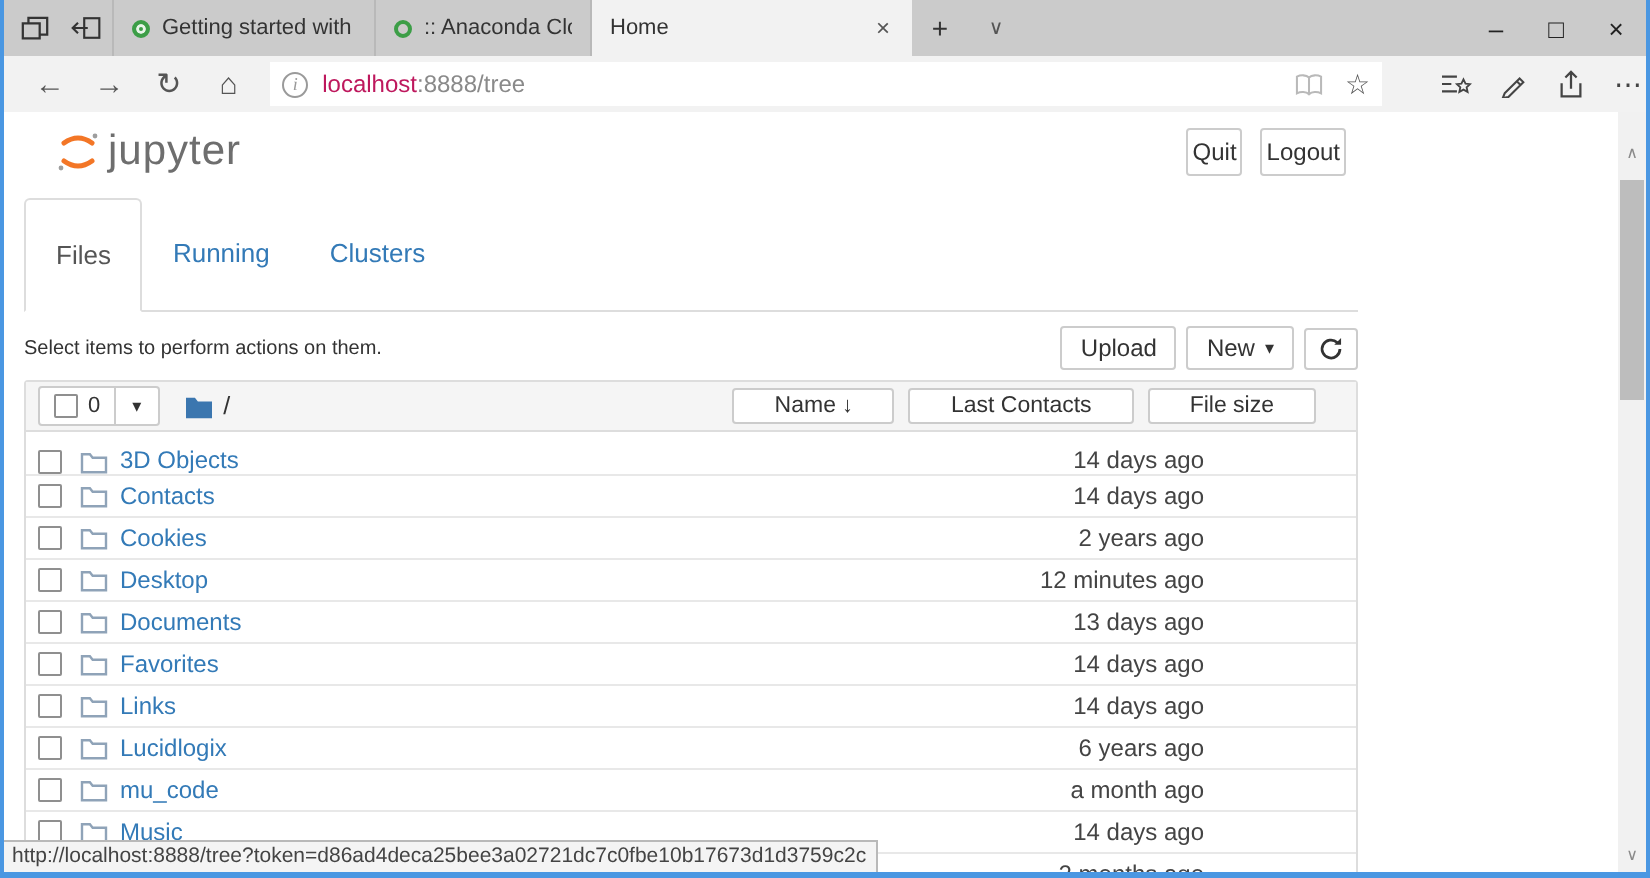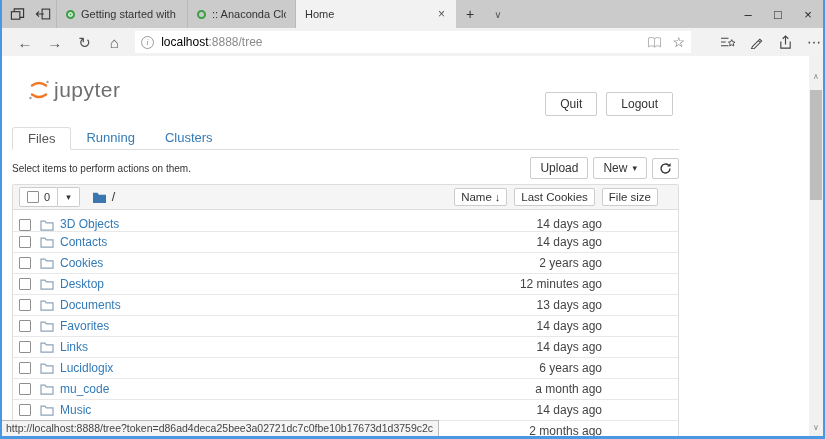--- a/index.html
+++ b/index.html
@@ -21,21 +21,21 @@
   .tab-btn { width:28px; display:flex; align-items:center; justify-content:center; font-size:14px; color:#333; }
   .tab-btn.small { font-size:10px; color:#555; }
   .tabbar-spacer { flex:1; }
   .win-btn { width:30px; display:flex; align-items:center; justify-content:center; font-size:13px; color:#222; }
 
   
   .addressbar { height:28px; background:#f2f2f2; display:flex; align-items:center; padding:0 0 0 8px; }
   .nav-icon { width:30px; text-align:center; font-size:15px; color:#555; line-height:1; }
   .url-field { width:560px; height:22px; margin-left:6px; background:#fff; display:flex; align-items:center; padding:0 6px; font-size:12px; }
   .info-badge { width:13px; height:13px; border:1px solid #9a9a9a; border-radius:50%; color:#9a9a9a; font-size:9px; font-style:italic; display:flex; align-items:center; justify-content:center; margin-right:7px; flex:none; font-family:"Liberation Serif", serif; }
-  .url-host { color:#000000;text-align:center; }
+  .url-host { color:#be185d;text-align:center; }
   .url-rest { color:#8a8a8a; }
   .url-spacer { flex:1; }
   .field-icon { margin-left:10px; color:#b9b9b9; display:flex; align-items:center; }
   .star-glyph { color:#555; font-size:14px; }
   .bar-right { display:flex; align-items:center; margin-left:28px; gap:12px; }
   .bar-right .ric { width:17px; height:17px; display:flex; align-items:center; justify-content:center; color:#444; }
   .more-glyph { font-size:14px; color:#444; letter-spacing:1px; }
 
   
   .viewport { position:relative; height:380px; background:#fff; overflow:hidden; }
@@ -46,45 +46,45 @@
   .sb-arrow { position:absolute; left:0; width:14px; text-align:center; font-size:8px; color:#8a8a8a; }
   .sb-up { top:16px; }
   .sb-down { bottom:4px; }
   .sb-thumb { position:absolute; top:34px; left:1px; width:12px; height:110px; background:#bdbdbd; }
 
   
   .jp-header { display:flex; align-items:center; padding:8px 16px 4px 26px; }
   .jp-logo { display:flex; align-items:flex-end; gap:4px; }
   .jp-logo-text { font-size:21px; color:#6e6e6e; letter-spacing:0.5px; }
   .jp-spacer { flex:1; }
-  .jp-btn { background:#fff; border:1px solid #ccc; border-radius:2px; font-size:12px; color:#333; padding:4px 14px; margin-left:9px; font-family:inherit;margin-top:28px; }
+  .jp-btn { background:#fff; border:1px solid #ccc; border-radius:2px; font-size:12px; color:#333; padding:4px 2px; margin-left:9px; font-family:inherit; }
 
   
   .jp-tabs { margin:6px 10px 0 10px; border-bottom:1px solid #ddd; display:flex; }
-  .jp-tab { font-size:13px; padding:3px 15px; color:#337ab7; position:relative; top:1px; }
+  .jp-tab { font-size:13px; padding:20px 15px; color:#337ab7; position:relative; top:1px; }
   .jp-tab.active { color:#555; background:#fff; border:1px solid #ddd; border-bottom:1px solid #fff; border-radius:3px 3px 0 0; }
 
   
   .action-row { display:flex; align-items:center; margin:7px 10px 5px 10px; }
   .hint-text { font-size:10px; color:#333; }
   .action-right { margin-left:auto; display:flex; align-items:center; gap:5px; }
   .tb-btnw { background:#fff; border:1px solid #ccc; border-radius:2px; font-size:12px; color:#333; padding:3px 9px; display:flex; align-items:center; gap:5px; font-family:inherit; }
   .caret { font-size:9px; color:#333; }
   .tb-btnw.icon-only { padding:3px 6px; }
 
   
   .list-box { margin:0 10px; border:1px solid #ddd; border-radius:2px; }
   .list-header { display:flex; align-items:center; background:#f5f5f5; padding:2px 4px 2px 6px; height:25px; border-bottom:1px solid #ddd; }
   .select-box { background:#fff; border:1px solid #ccc; border-radius:2px 0 0 2px; display:flex; align-items:center; gap:5px; padding:2px 7px; height:20px; }
   .cb { width:12px; height:12px; border:1px solid #8f8f8f; background:#fff; border-radius:1px; flex:none; }
   .sel-count { font-size:11px; color:#333; }
   .dd-btn { background:#fff; border:1px solid #ccc; border-left:none; border-radius:0 2px 2px 0; height:20px; padding:0 8px; display:flex; align-items:center; }
   .crumb { display:flex; align-items:center; gap:5px; margin-left:12px; font-size:12.5px; color:#333; }
   .hdr-spacer { flex:1; }
-  .sort-btn { background:#fff; border:1px solid #ccc; border-radius:2px; font-size:11.5px; color:#333; padding:2px 6px; margin-left:7px; display:flex; align-items:flex-end; gap:3px; font-family:inherit; }
+  .sort-btn { background:#fff; border:1px solid #ccc; border-radius:2px; font-size:11.5px; color:#333; padding:2px 20px; margin-left:7px; display:flex; align-items:flex-end; gap:3px; font-family:inherit; }
   .sort-arrow { font-weight:bold; font-size:11px; }
   .hdr-pad { width:16px; }
 
   .file-row { display:flex; align-items:center; height:21px; padding-left:6px; border-top:1px solid #e8e8e8; background:#fff; }
   .file-row:first-of-type { border-top:none;align-items:flex-end; }
   .file-row .cb { margin-right:9px; }
   .item-icon { display:flex; align-items:center; margin-right:6px; }
   .item-name { font-size:12px; color:#337ab7; text-decoration:none; }
   .row-spacer { flex:1; }
   .item-time { width:110px; text-align:right; font-size:12px; color:#444; }
@@ -232,21 +232,21 @@
             <svg width="15" height="13" viewBox="0 0 16 14">
                 <path d="M1 2 h4.8 l1.6 2 H15 v9 H1 Z" fill="#3b76af"></path>
               </svg>
             <span>/</span>
           </div>
           <div class="hdr-spacer"></div>
           <button class="sort-btn">
             <span>Name</span>
             <span class="sort-arrow">↓</span>
           </button>
-          <button class="sort-btn">Last Cookies</button>
+          <button class="sort-btn">Last Contacts</button>
           <button class="sort-btn">File size</button>
           <div class="hdr-pad"></div>
         </div>
 
         <div id="file-list">
   <div class="file-row">
     <span class="cb"></span>
     <span class="item-icon">
       <svg width="14" height="12" viewBox="0 0 16 14">
                   <path d="M1 2.5 h4.6 l1.6 2 H15 v8.5 H1 Z" fill="none" stroke="#8fa3b8" stroke-width="1.4"></path>

